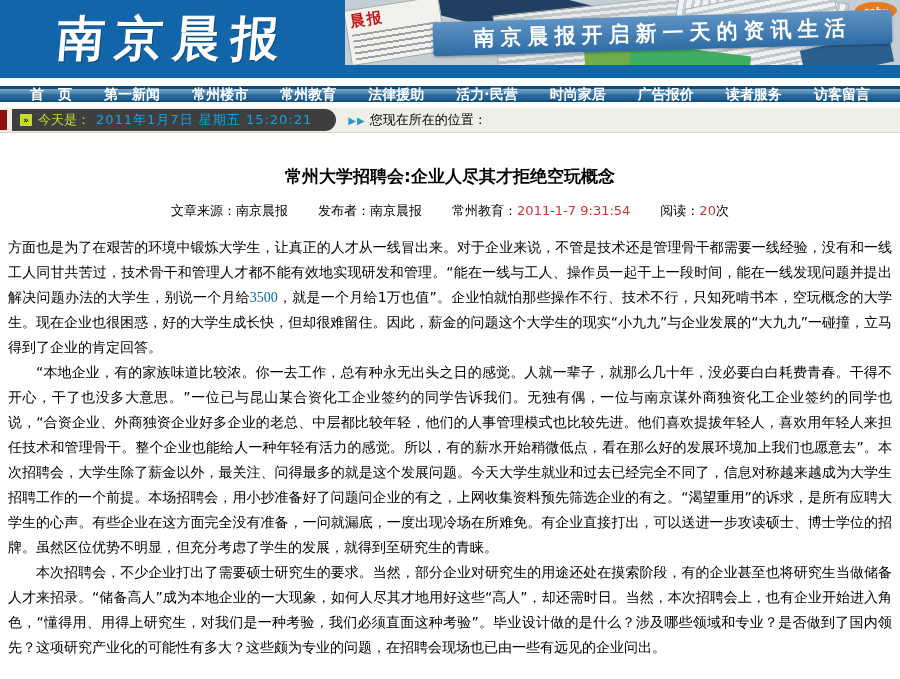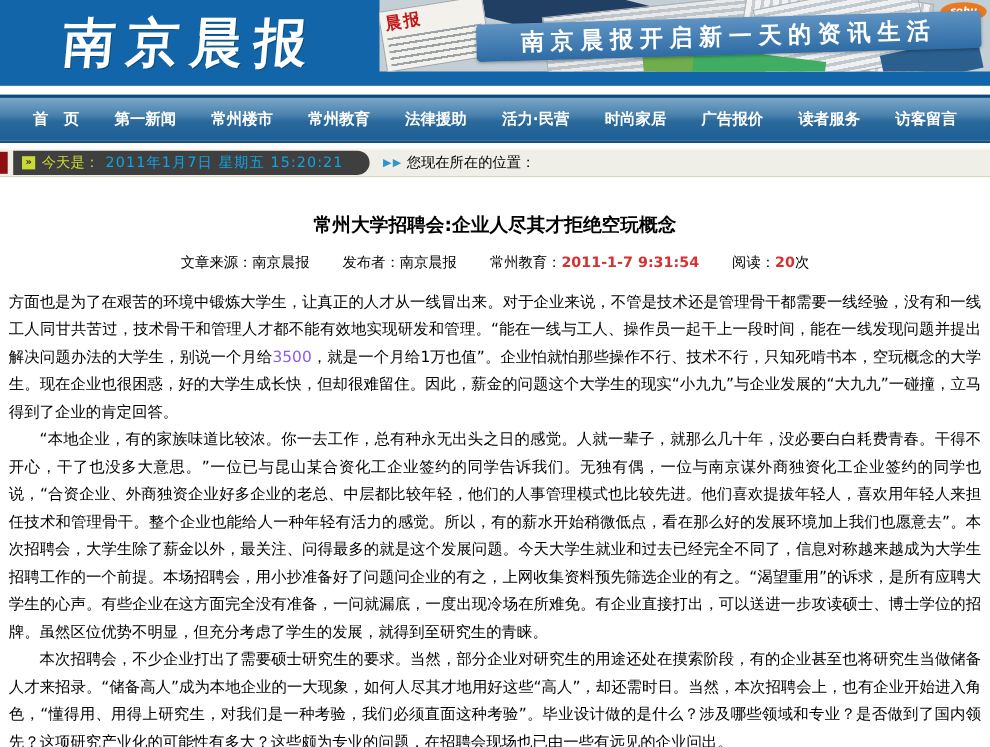--- a/index.html
+++ b/index.html
@@ -28,21 +28,21 @@
                 background:#f3f1ec; border:1px solid #9fa6ad; transform:rotate(-9deg);
                 padding:2px 4px; overflow:hidden; }
   .paper-card .masthead { color:#c21616; font-weight:bold; font-size:15px; letter-spacing:2px; }
   .paper-lines { margin-top:3px; height:30px;
                  background:repeating-linear-gradient(to bottom,#9aa2a8 0 2px,transparent 2px 6px); }
   .sohu-badge { position:absolute; right:3px; top:2px; width:42px; height:17px;
                 background:#e87a22; border-radius:50%;
                 display:flex; align-items:center; justify-content:center;
                 color:#fff; font-size:9px; font-style:italic; font-weight:bold; }
   
-  .nav { margin-top:8px; height:44px;
+  .nav { margin-top:8px; height:16px;
          border-top:3px solid #0c4a7c; border-bottom:2px solid #144f80;
          background:linear-gradient(to bottom,#7ba6c8 0%,#4a82ad 40%,#2a699c 55%,#1f5e92 100%);
          display:flex; align-items:center; justify-content:space-around; padding:0 14px; }
   .nav-item { color:#fff; font-weight:bold; font-size:14px; text-decoration:none;
               cursor:pointer; white-space:nowrap; }
   
   .statusbar { margin-top:5px; height:26px; background:#f0efe7;
                border-top:1px solid #fbfaf5; border-bottom:1px solid #d8d6c6;
                display:flex; align-items:center; font-size:13px; }
   .red-block { width:7px; height:20px; background:#8e1010; margin-right:5px; flex:0 0 auto; }
@@ -55,26 +55,26 @@
   .datetime { color:#0ea5e9; white-space:nowrap; letter-spacing:1px; }
   .bc-arrows { color:#2e95d0; font-size:10px; margin:0 4px 0 12px; letter-spacing:1px; }
   .bc-label { color:#000000; white-space:nowrap; }
   .bc-path { color:#222; margin-left:2px; cursor:pointer; white-space:nowrap; }
   
   .content { padding:0 8px; }
   .article-title { text-align:center; font-size:17px; font-weight:bold; color:#000;
                    margin:32px 0 0; }
   .article-meta { text-align:center; font-size:13px; color:#000; margin-top:14px; }
   .article-meta .grp { margin:0 15px; white-space:nowrap; }
-  .article-meta .red { color:#d63030;font-weight:bold; }
+  .article-meta .red { color:#d63030; }
   .article-body { margin-top:15px; font-size:14px; line-height:25px; color:#000;
                   text-align:justify; }
   .article-body p { margin:0; }
   .article-body p.indent { text-indent:2em; }
-  .article-body .num { color:#8b5cf6; }
+  .article-body .num { color:#0369a1;font-family:Liberation Serif, serif; }
 </style>
 </head>
 <body>
 
 <div class="header">
   <div class="logo">
     <span class="logo-text">南京晨报</span>
   </div>
   <div class="banner">
 

